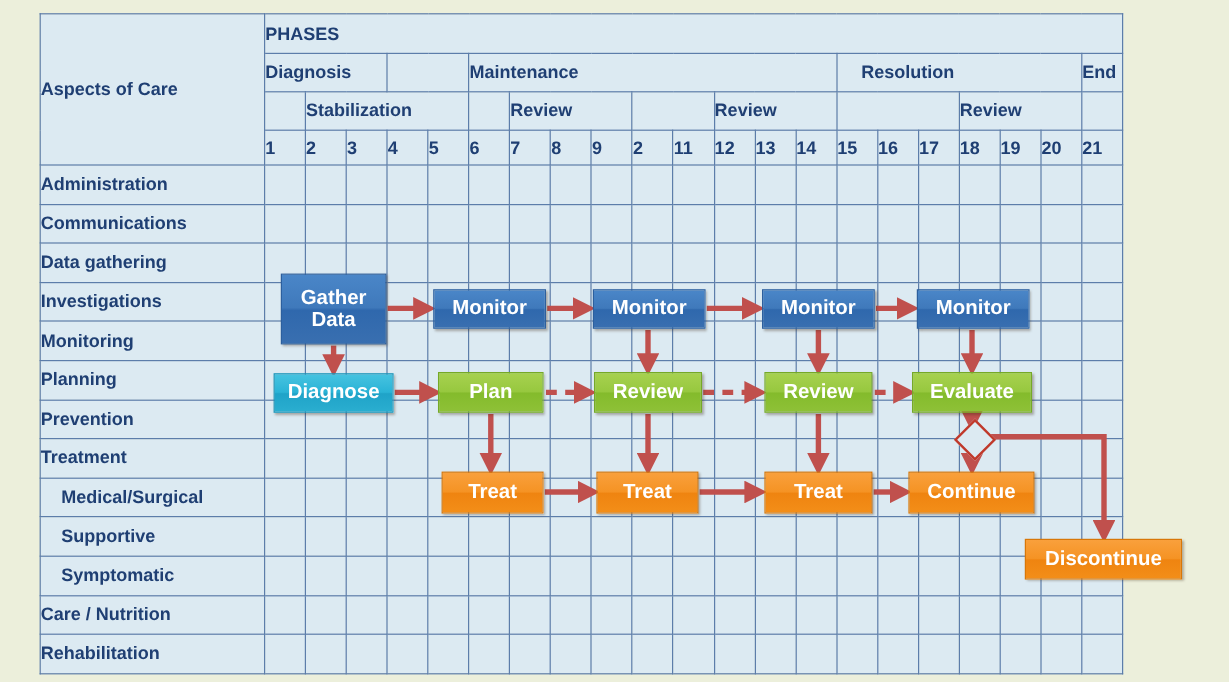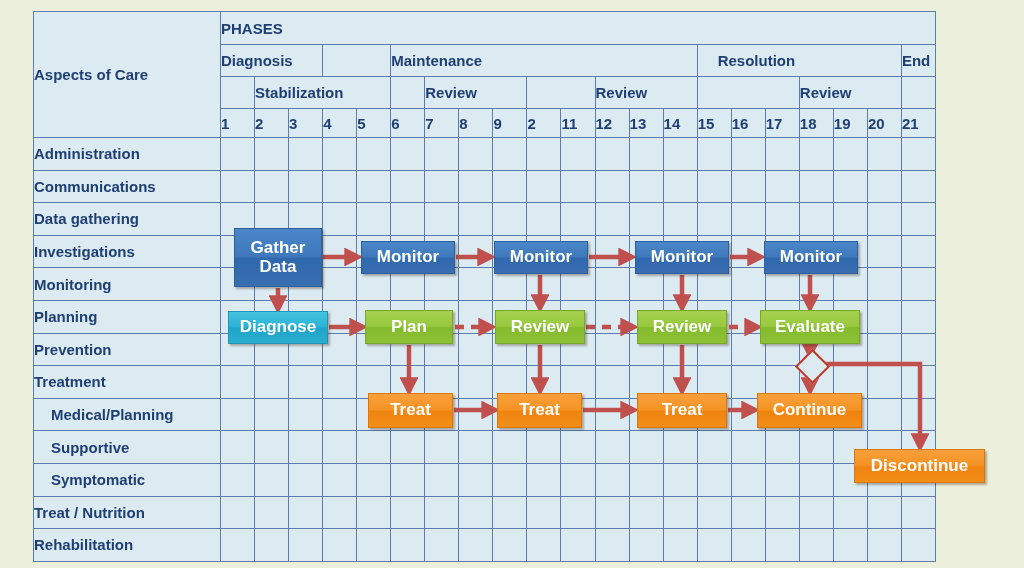--- a/index.html
+++ b/index.html
@@ -363,21 +363,21 @@
           <td class="grid-cell"></td>
           <td class="grid-cell"></td>
           <td class="grid-cell"></td>
           <td class="grid-cell"></td>
           <td class="grid-cell"></td>
           <td class="grid-cell"></td>
           <td class="grid-cell"></td>
           <td class="grid-cell"></td>
         </tr>
         <tr>
-          <td class="row-label indented">Medical/Planning</td>
+          <td class="row-label indented">Medical/Surgical</td>
           <td class="grid-cell"></td>
           <td class="grid-cell"></td>
           <td class="grid-cell"></td>
           <td class="grid-cell"></td>
           <td class="grid-cell"></td>
           <td class="grid-cell"></td>
           <td class="grid-cell"></td>
           <td class="grid-cell"></td>
           <td class="grid-cell"></td>
           <td class="grid-cell"></td>
@@ -435,21 +435,21 @@
           <td class="grid-cell"></td>
           <td class="grid-cell"></td>
           <td class="grid-cell"></td>
           <td class="grid-cell"></td>
           <td class="grid-cell"></td>
           <td class="grid-cell"></td>
           <td class="grid-cell"></td>
           <td class="grid-cell"></td>
         </tr>
         <tr>
-          <td class="row-label">Treat / Nutrition</td>
+          <td class="row-label">Care / Nutrition</td>
           <td class="grid-cell"></td>
           <td class="grid-cell"></td>
           <td class="grid-cell"></td>
           <td class="grid-cell"></td>
           <td class="grid-cell"></td>
           <td class="grid-cell"></td>
           <td class="grid-cell"></td>
           <td class="grid-cell"></td>
           <td class="grid-cell"></td>
           <td class="grid-cell"></td>

